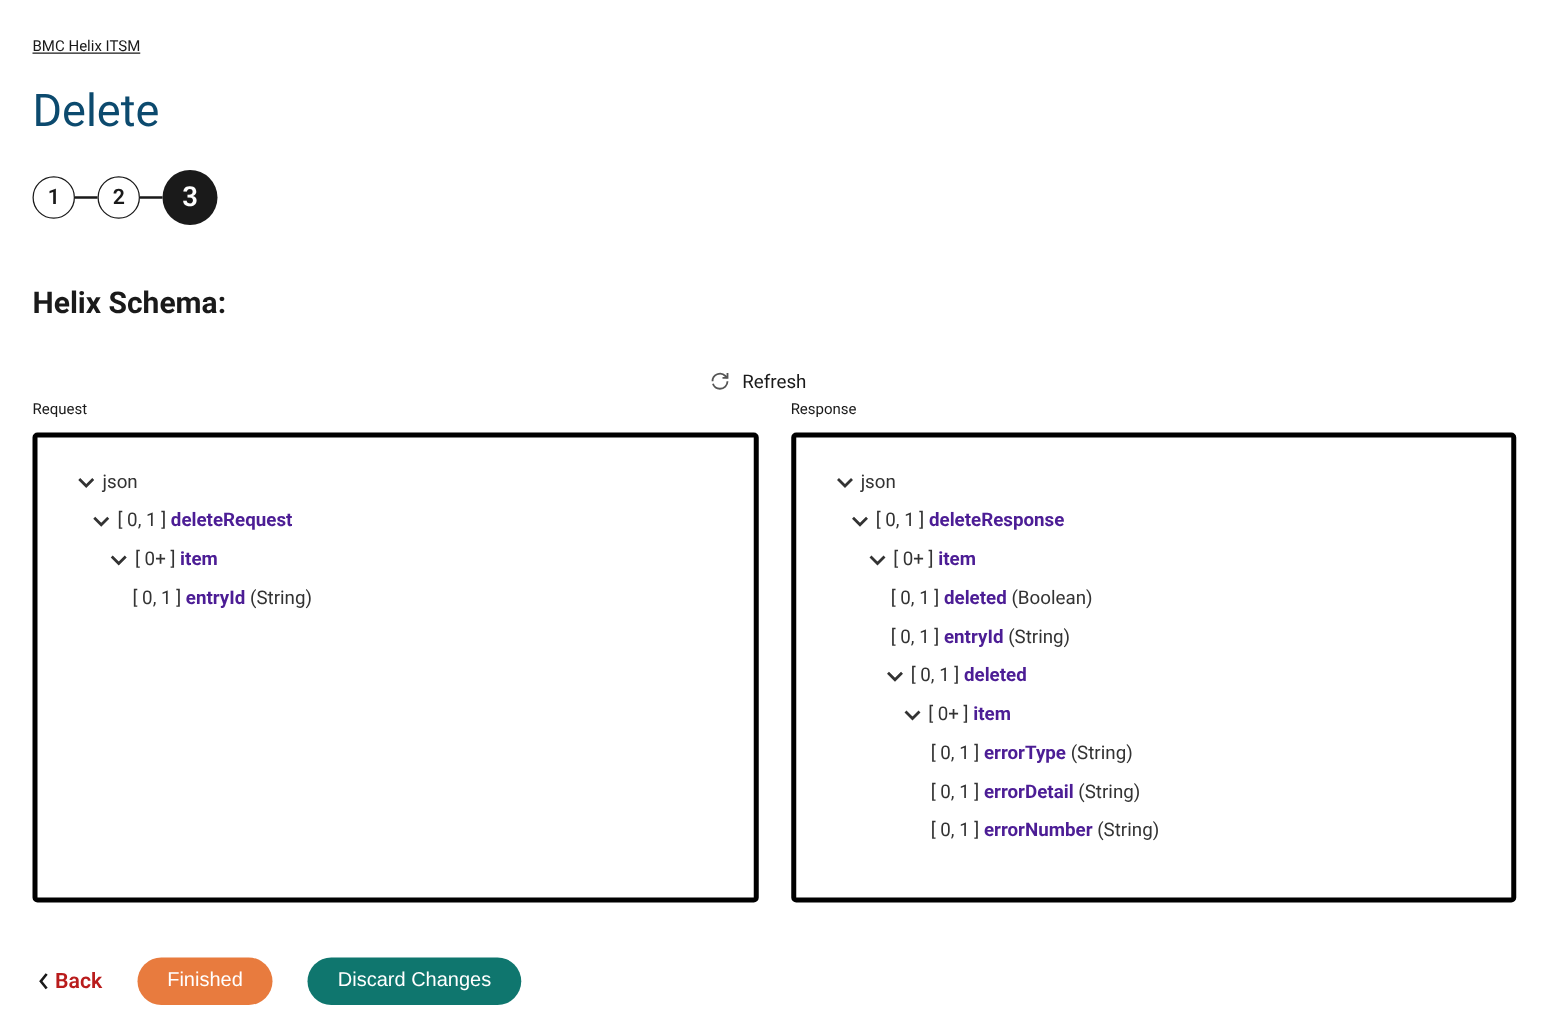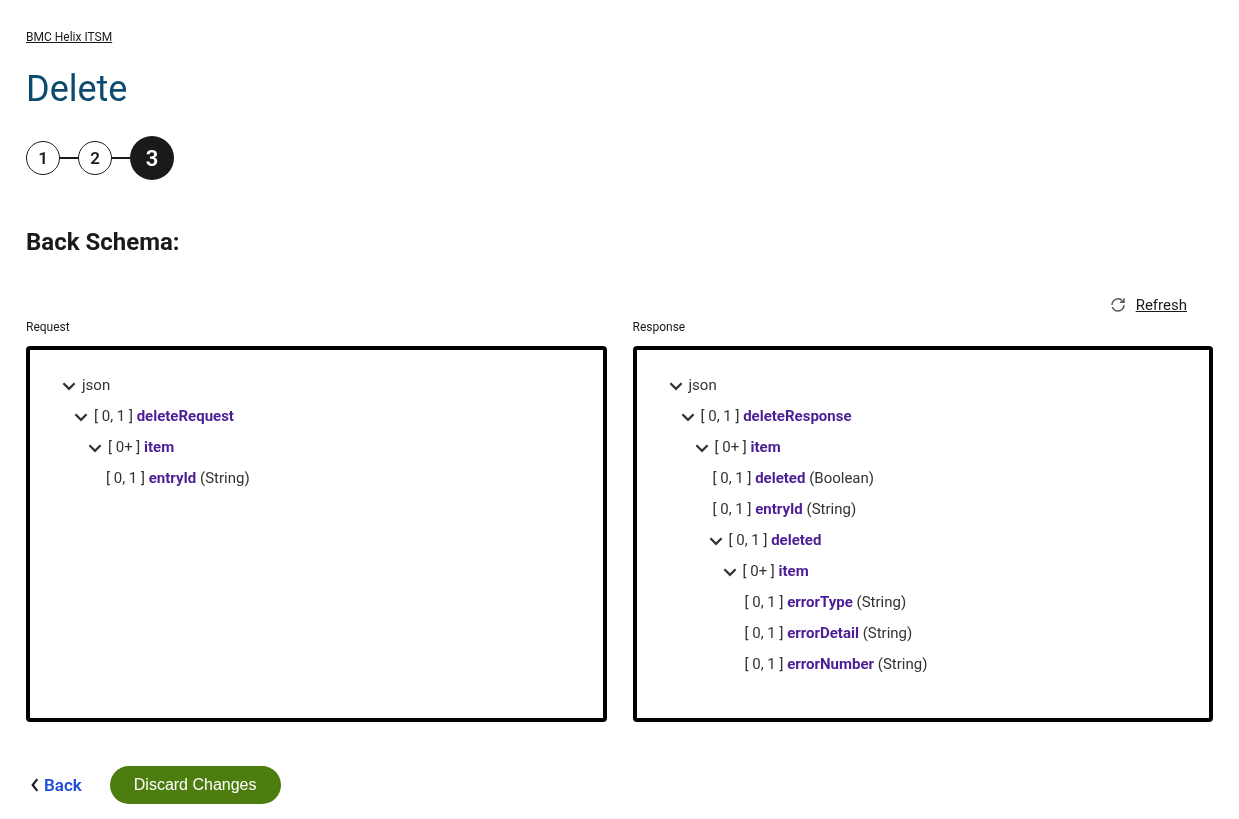--- a/index.html
+++ b/index.html
@@ -63,25 +63,24 @@
       background: #1a1a1a;
     }
     .section-title {
       font-size: 24px;
       font-weight: 700;
       color: #1a1a1a;
       margin-bottom: 40px;
     }
     .refresh-row {
       display: flex;
-      justify-content: flex-end;
+      justify-content: center;
       align-items: center;
       margin-bottom: 6px;
       padding-right: 26px;
-      text-decoration: underline;
     }
     .refresh-btn {
       display: flex;
       align-items: center;
       gap: 10px;
       cursor: pointer;
       font-size: 15px;
       color: #1a1a1a;
     }
     .refresh-icon {
@@ -136,57 +135,57 @@
       gap: 28px;
       margin-top: 44px;
       padding-left: 4px;
     }
     .back-btn {
       display: flex;
       align-items: center;
       gap: 4px;
       font-size: 17px;
       font-weight: 600;
-      color: #1d4ed8;
+      color: #b91c1c;
       cursor: pointer;
     }
     .back-chevron {
       width: 10px;
       height: 14px;
     }
     .pill-btn {
       border: none;
       border-radius: 999px;
       padding: 10px 24px;
       font-size: 16px;
       font-weight: 500;
       cursor: pointer;
       color: #ffffff;
     }
     .pill-primary { background: #e87b3e; }
-    .pill-secondary { background: #4d7c0f; }
+    .pill-secondary { background: #0f766e; }
   </style>
 </head>
 <body>
 
 
 
 <a class="breadcrumb">BMC Helix ITSM</a>
 
 <h1 class="page-title">Delete</h1>
 
 <div class="stepper">
   <div class="step-circle inactive">1</div>
   <div class="step-connector"></div>
   <div class="step-circle inactive">2</div>
   <div class="step-connector"></div>
   <div class="step-circle active">3</div>
 </div>
 
-<h2 class="section-title">Back Schema:</h2>
+<h2 class="section-title">Helix Schema:</h2>
 
 <div class="refresh-row">
   <div class="refresh-btn">
     <svg class="refresh-icon" viewBox="0 0 24 24" fill="none" stroke="#555" stroke-width="2.2">
       <path d="M21 2v6h-6"></path>
       <path d="M3 12a9 9 0 0 1 15.5-6.3L21 8"></path>
       <path d="M21 12a9 9 0 0 1-9 9 9 9 0 0 1-8.5-6"></path>
     </svg>
     <span>Refresh</span>
   </div>
@@ -291,17 +290,18 @@
   </div>
 </div>
 
 <div class="footer-bar">
   <div class="back-btn">
     <svg class="back-chevron" viewBox="0 0 8 12">
         <path d="M6 1 L2 6 L6 11" fill="none" stroke="#1a1a1a" stroke-width="1.8"></path>
       </svg>
     <span>Back</span>
   </div>
+  <button class="pill-btn pill-primary">Finished</button>
   <button class="pill-btn pill-secondary">Discard Changes</button>
 </div>
 
 
 
 
 </body></html>

